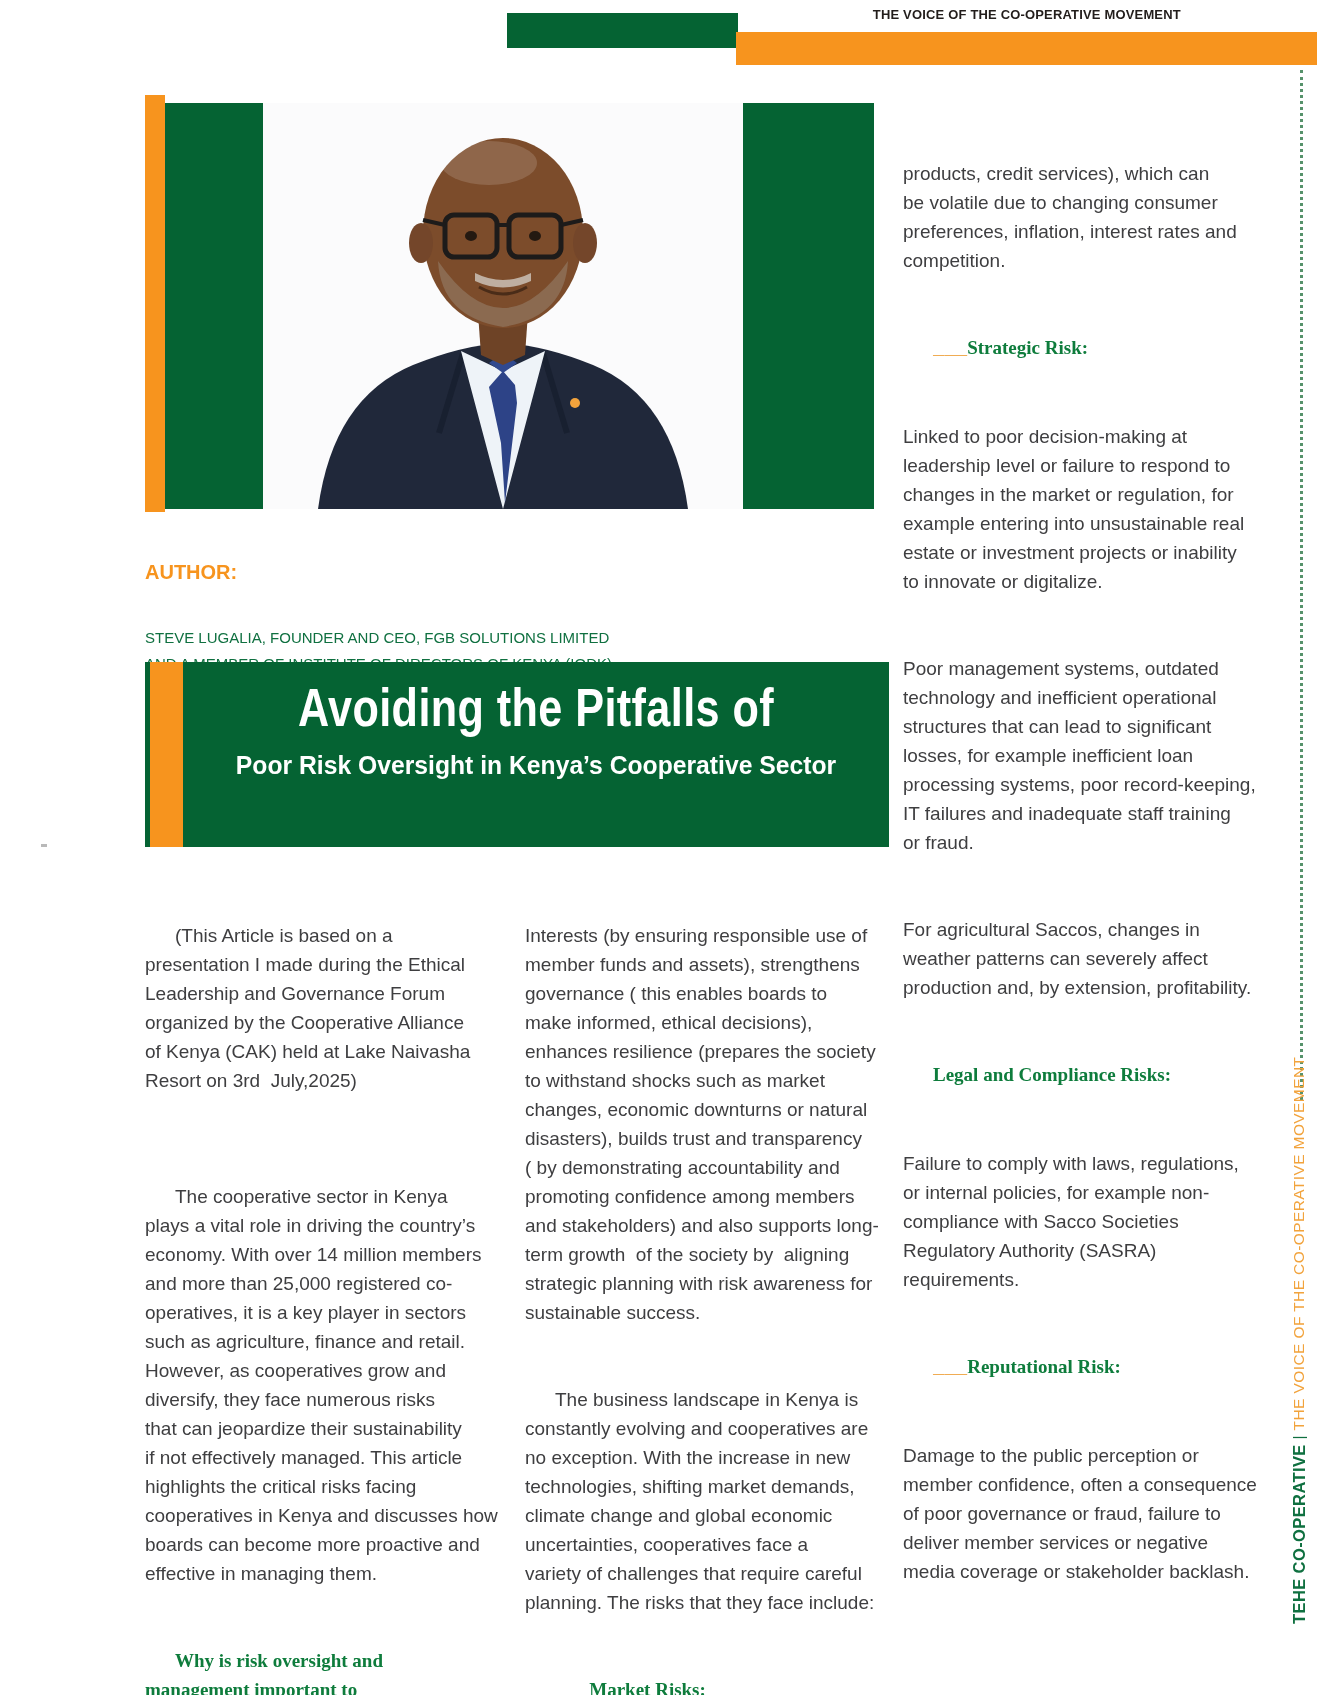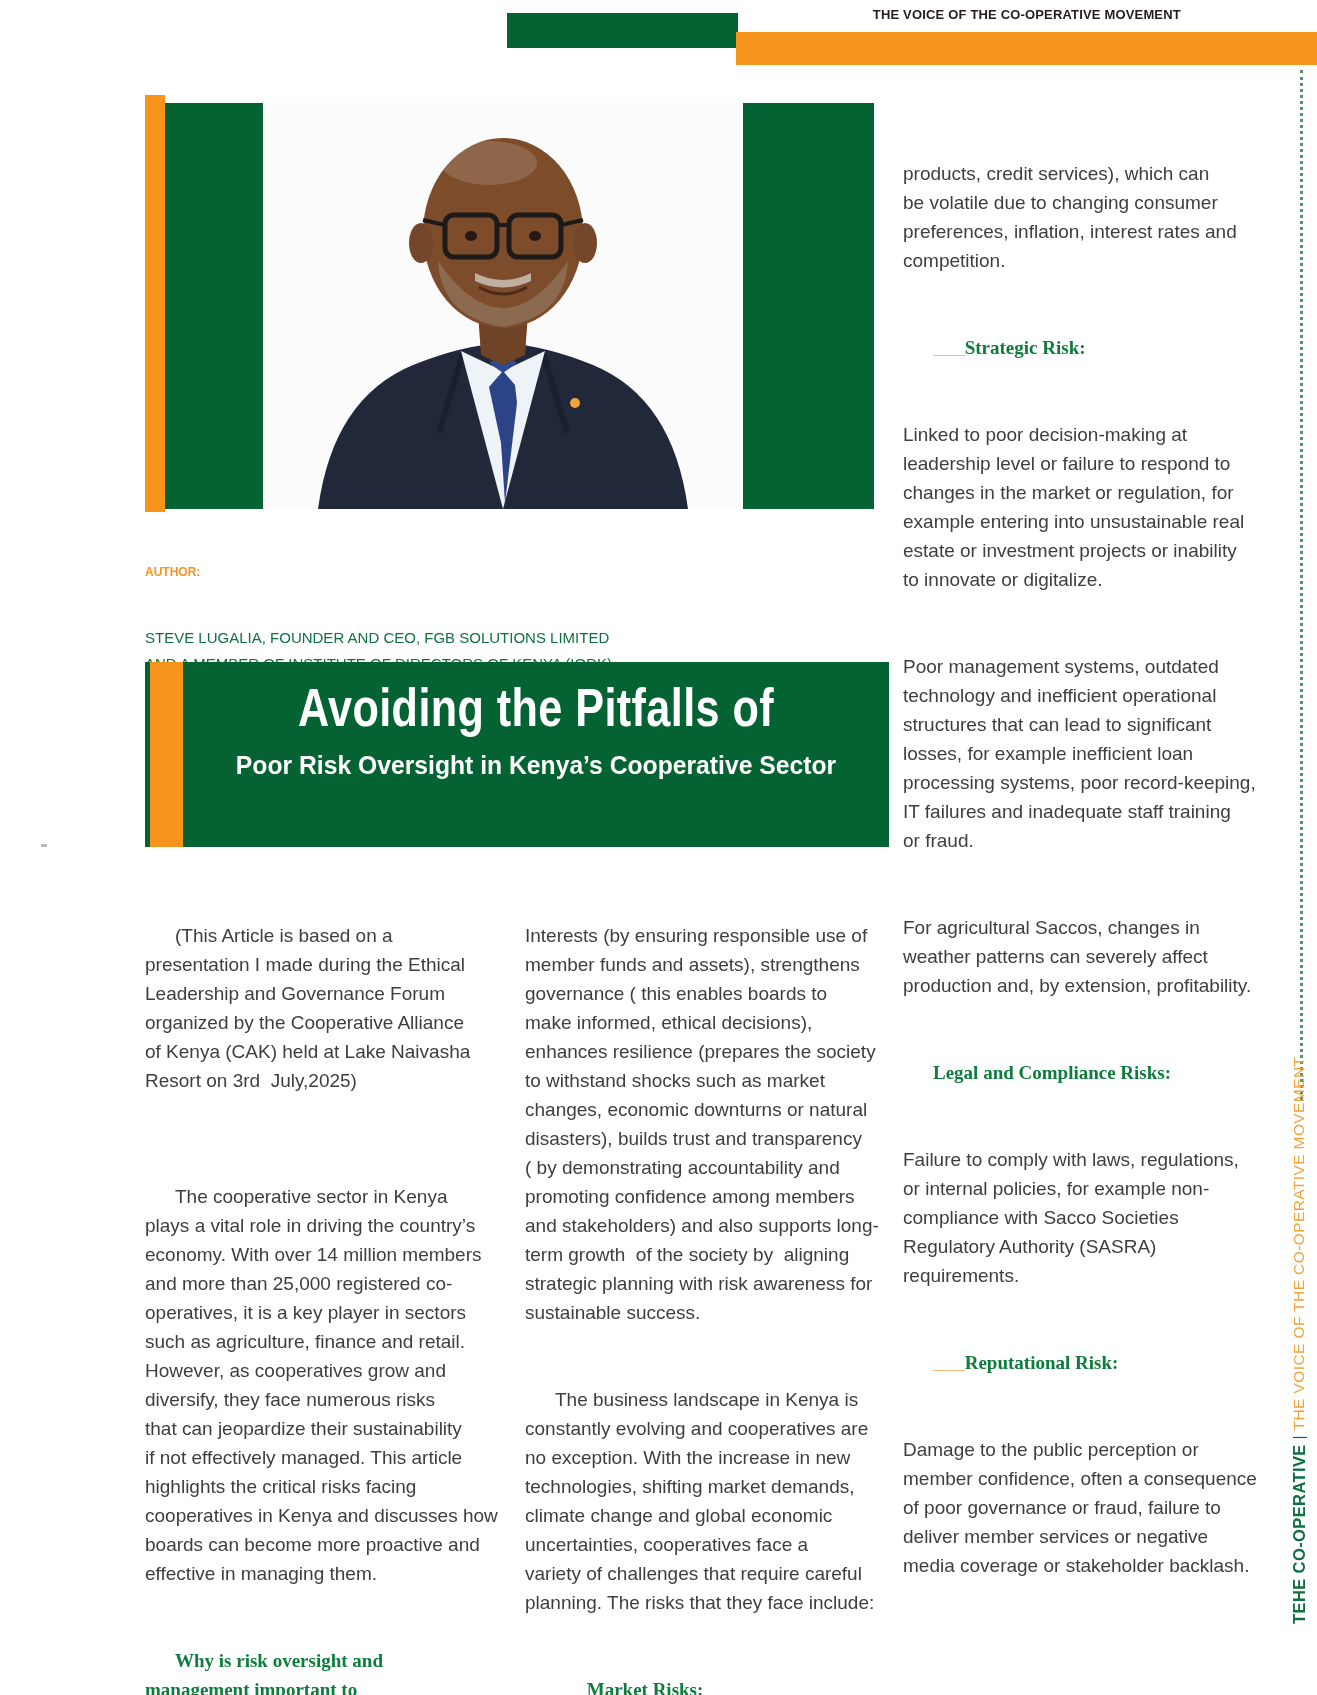--- a/index.html
+++ b/index.html
@@ -14,21 +14,21 @@
 
   
   .photo-block{position:absolute;left:104px;top:95px;width:729px;height:417px;}
   .photo-stripe{position:absolute;left:0;top:0;width:20px;height:417px;background:#F7941E;}
   .photo-frame{position:absolute;left:20px;top:8px;width:709px;height:406px;background:#056333;}
   .photo-area{position:absolute;left:118px;top:8px;width:480px;height:406px;background:#fcfcfd;overflow:hidden;}
   .photo-area svg{display:block;}
 
   
   .author{position:absolute;left:104px;top:523px;white-space:pre;}
-  .author-label{font-size:12px;font-weight:bold;color:#F7941E;line-height:26px;}
+  .author-label{font-size:20px;font-weight:bold;color:#F7941E;line-height:26px;}
   .author-lines{font-size:15px;color:#0F7040;line-height:25.5px;margin-top:4px;}
 
   
   .banner{position:absolute;left:104px;top:662px;width:744px;height:231px;}
   .banner-sliver{position:absolute;left:0;top:0;width:5px;height:185px;background:#056333;}
   .banner-stripe{position:absolute;left:5px;top:0;width:33px;height:185px;background:#F7941E;}
   .banner-green{position:absolute;left:38px;top:0;width:706px;height:185px;background:#056333;}
   .banner-title{position:absolute;left:38px;width:706px;top:14px;text-align:center;color:#ffffff;
                 font-size:54px;font-weight:bold;letter-spacing:.5px;transform:scaleX(.8);line-height:62px;}
   .banner-subtitle{position:absolute;left:38px;width:706px;top:86px;text-align:center;color:#ffffff;
@@ -38,21 +38,21 @@
 
   
   .col{position:absolute;white-space:pre;font-size:19px;line-height:29px;color:#3E3E40;}
   .col p{margin:0;}
   .col-1{left:104px;top:863px;width:352px;}
   .col-2{left:484px;top:863px;width:352px;}
   .col-3{left:862px;top:101px;width:352px;}
   .indent{text-indent:30px;}
   .gap-top{margin-top:29px !important;}
   .h-green{color:#0E7C3C;font-weight:bold;font-family:Liberation Serif, serif;}
-  .u-orange{color:#EFA23E;font-weight:bold;}
+  .u-orange{color:#EFA23E;font-weight:bold;font-family:Liberation Mono, monospace;}
 
   
   .side-dotted{position:absolute;left:1259px;top:70px;height:1030px;width:0;
                border-left:3px dotted #56926B;}
   .side-vertical{position:absolute;left:1248px;top:1124px;height:500px;
                  writing-mode:vertical-rl;transform:rotate(180deg);
                  font-size:15.5px;letter-spacing:.4px;white-space:pre;line-height:20px;}
   .side-brand{color:#0F7040;font-weight:bold;font-size:16.5px;}
   .side-div{color:#0F7040;}
   .side-tag{color:#F2A33C;}

